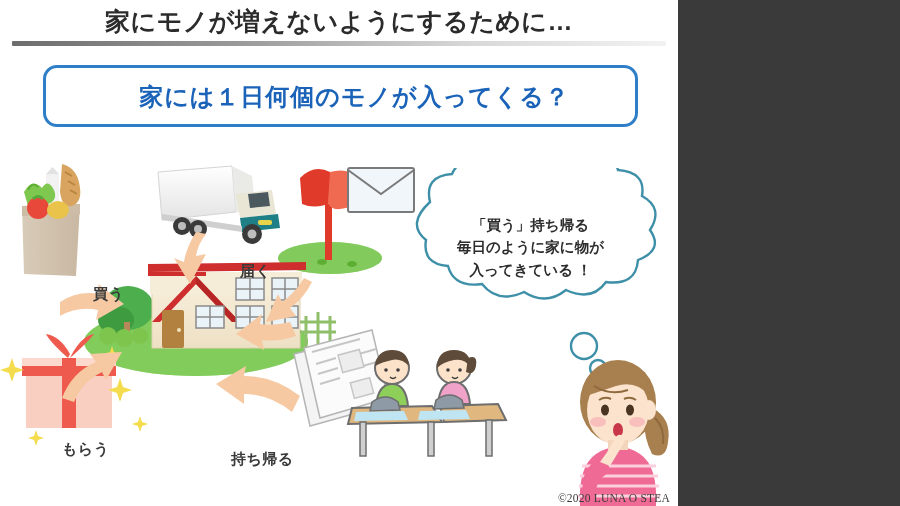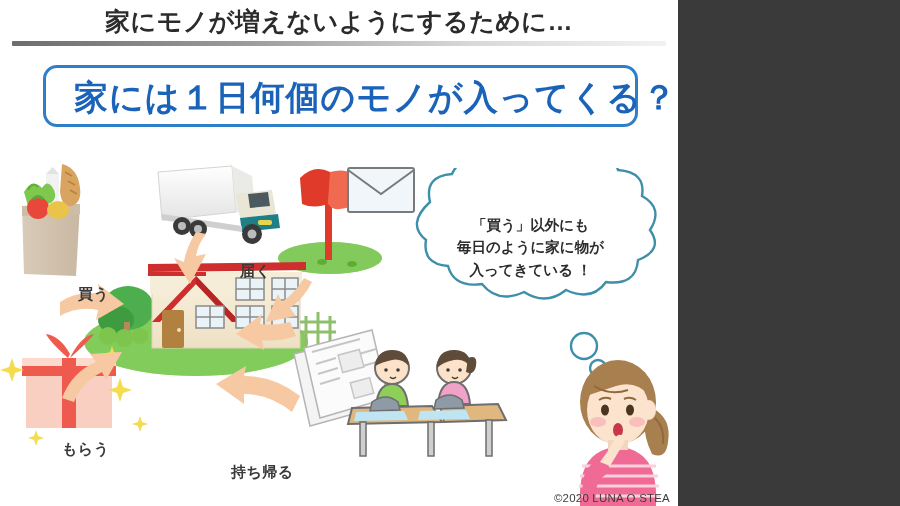--- a/index.html
+++ b/index.html
@@ -28,21 +28,21 @@
     border-radius:1px;
   }
 
   
   #q-box {
     position:absolute; left:43px; top:65px; width:595px; height:62px;
     border:3px solid #2f7fc8; border-radius:14px; background:#ffffff;
   }
   #q-text {
     width:100%; height:100%; line-height:58px; text-align:center;
-    font-size:34px; font-weight:bold; color:#1a63b8; white-space:nowrap;
+    font-size:24px; font-weight:bold; color:#1a63b8; white-space:nowrap;
     letter-spacing:1px;
     padding-left:28px;
   }
 
   
   .lbl {
     position:absolute; font-size:15px; font-weight:bold; color:#3a3a3a;
     white-space:nowrap; letter-spacing:0.5px;margin-top:19px;
   }
   .art { position:absolute; }
@@ -53,21 +53,21 @@
   }
   #bubble-text {
     position:absolute; left:40px; top:46px; width:225px;
     text-align:center; font-size:14.5px; font-weight:bold; color:#2c2c2c;
     line-height:1.55; white-space:pre-line;
   }
 
   
   #copyright {
     position:absolute; right:8px; bottom:2px;
-    font-size:11.5px; color:#3c3c3c; font-family:Liberation Sans, sans-serif;
+    font-size:11.5px; color:#3c3c3c; font-family:Liberation Serif, serif;
     letter-spacing:0.2px;
   }
 
   
   #gutter {
     position:absolute; left:678px; top:0; width:222px; height:506px;
     background:#3a3a3a;
   }
 </style>
 </head>
@@ -266,32 +266,32 @@
 
         <path d="M62 268 q10 -26 34 -36 l-6 -8 l32 -2 l-16 28 l-4 -8 q-20 10 -28 30 Z"></path>
 
         <path d="M300 266 q-26 -20 -56 -20 l2 -10 l-30 18 l28 20 l0 -10 q26 0 48 18 Z"></path>
 
         <path d="M296 206 q-18 6 -34 4 l2 10 l-28 -16 l26 -20 l-2 10 q14 2 30 -2 Z"></path>
       </g>
 
     </svg>
 
-    <div class="lbl" style="left:78px;top:266px;">買う</div>
+    <div class="lbl" style="left:93px;top:266px;">買う</div>
     <div class="lbl" style="left:240px;top:243px;">届く</div>
     <div class="lbl" style="left:62px;top:421px;">もらう</div>
-    <div class="lbl" style="left:231px;top:444px;">持ち帰る</div>
+    <div class="lbl" style="left:231px;top:431px;">持ち帰る</div>
 
     <div id="bubble">
       <svg viewBox="0 0 300 160" style="width:300px;height:160px;">
         <path d="M52 34 q-6 -26 22 -28 q10 -22 38 -12 q16 -22 44 -8 q22 -20 46 -2 q30 -8 38 18
                  q28 2 24 26 q22 12 8 34 q14 20 -12 30 q-2 26 -32 22 q-14 20 -40 8
                  q-20 16 -42 2 q-26 12 -42 -8 q-28 4 -34 -18 q-26 -2 -22 -26 q-20 -16 4 -38 Z" fill="#ffffff" stroke="#3e8fa8" stroke-width="2.4"></path>
       </svg>
-      <div id="bubble-text">「買う」以外にも
+      <div id="bubble-text">「買う」持ち帰る
 毎日のように家に物が
 入ってきている ！</div>
     </div>
 
     <svg class="art" style="left:558px;top:330px;width:60px;height:60px;" viewBox="0 0 60 60">
       <circle cx="26" cy="16" r="13" fill="#ffffff" stroke="#3e8fa8" stroke-width="2.4"></circle>
       <circle cx="40" cy="38" r="8" fill="#ffffff" stroke="#3e8fa8" stroke-width="2.4"></circle>
     </svg>
 
     <svg class="art" style="left:560px;top:352px;width:118px;height:154px;" viewBox="0 0 118 154">

